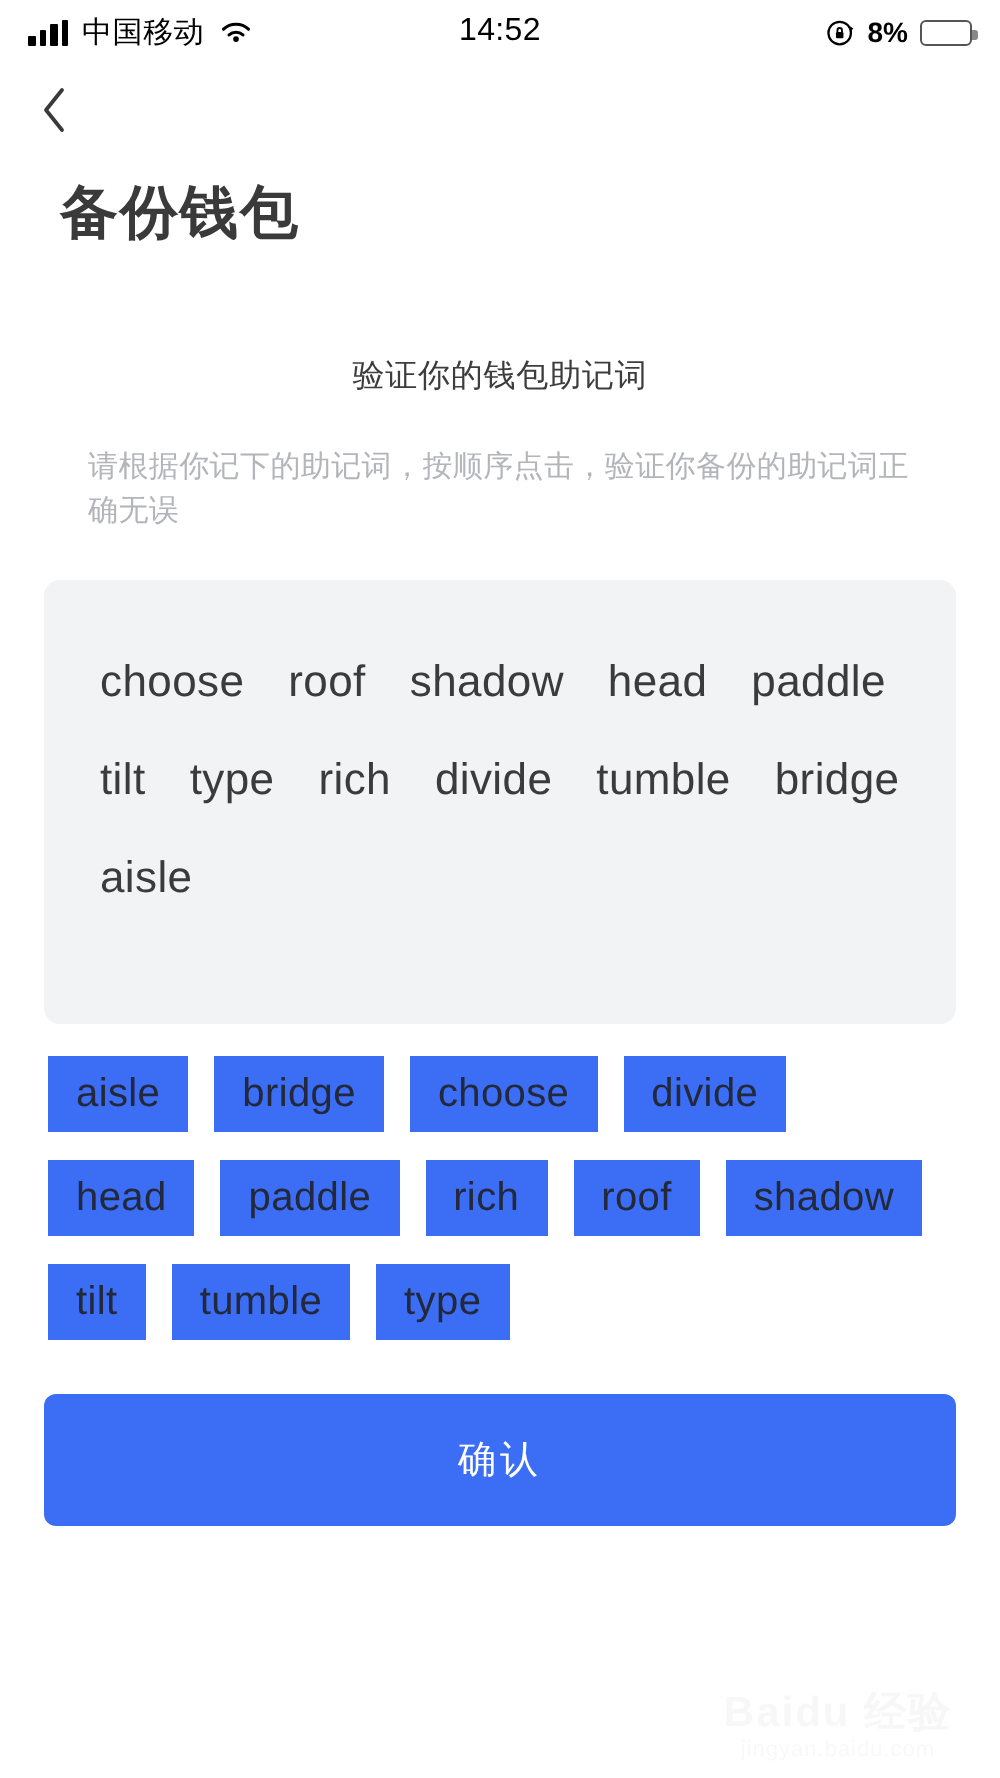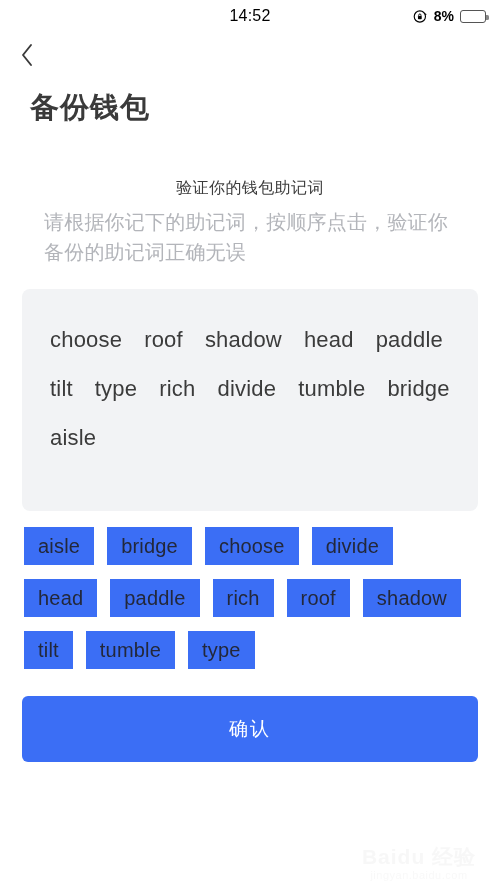--- a/index.html
+++ b/index.html
@@ -134,23 +134,23 @@
   
   .subtitle {
     margin-top: 53px;
     text-align: center;
     font-size: 16px;
     color: #3d3d3d;
     font-weight: 500;
     letter-spacing: .4px;
   }
   .instruction {
-    margin: 8px 44px 0 44px;
+    margin: 24px 44px 0 44px;
     text-align: left;
-    font-size: 20px;
+    font-size: 15px;
     line-height: 1.5;
     color: #b3b5ba;
     letter-spacing: .2px;
   }
 
   
   .mnemonic-panel {
     margin: 22px 22px 0 22px;
     background: #f2f3f5;
     border-radius: 8px;
@@ -231,20 +231,36 @@
     letter-spacing: .5px;
     margin-top: 1px;
   }
 </style>
 </head>
 <body>
 
 <div class="phone">
 
   <div class="statusbar">
+    <div class="sb-left">
+      <span class="signal-bars">
+        <i></i>
+          <i></i>
+          <i></i>
+          <i></i>
+      </span>
+      <span class="carrier">中国移动</span>
+      <span>
+        <svg class="wifi-icon" viewBox="0 0 24 18">
+          <path d="M12 15.6a1.9 1.9 0 1 0 0-3.8 1.9 1.9 0 0 0 0 3.8z" fill="#000"></path>
+          <path d="M7.4 10.9a7 7 0 0 1 9.2 0" stroke="#000" stroke-width="2.1" fill="none" stroke-linecap="round"></path>
+          <path d="M3.7 7.1a12.2 12.2 0 0 1 16.6 0" stroke="#000" stroke-width="2.1" fill="none" stroke-linecap="round"></path>
+        </svg>
+      </span>
+    </div>
 
     <div class="sb-center">14:52</div>
 
     <div class="sb-right">
       <span>
         <svg class="rotate-lock" viewBox="0 0 16 16">
           <circle cx="7.3" cy="8" r="6" fill="none" stroke="#000" stroke-width="1.2"></circle>
           <rect x="5.3" y="7.4" width="4" height="3.4" rx="0.7" fill="#000"></rect>
           <path d="M6.1 7.4V6.5a1.2 1.2 0 0 1 2.4 0v0.9" fill="none" stroke="#000" stroke-width="1"></path>
           <path d="M13 4.4l1.6 1.3-1.6 1.3z" fill="#000"></path>

